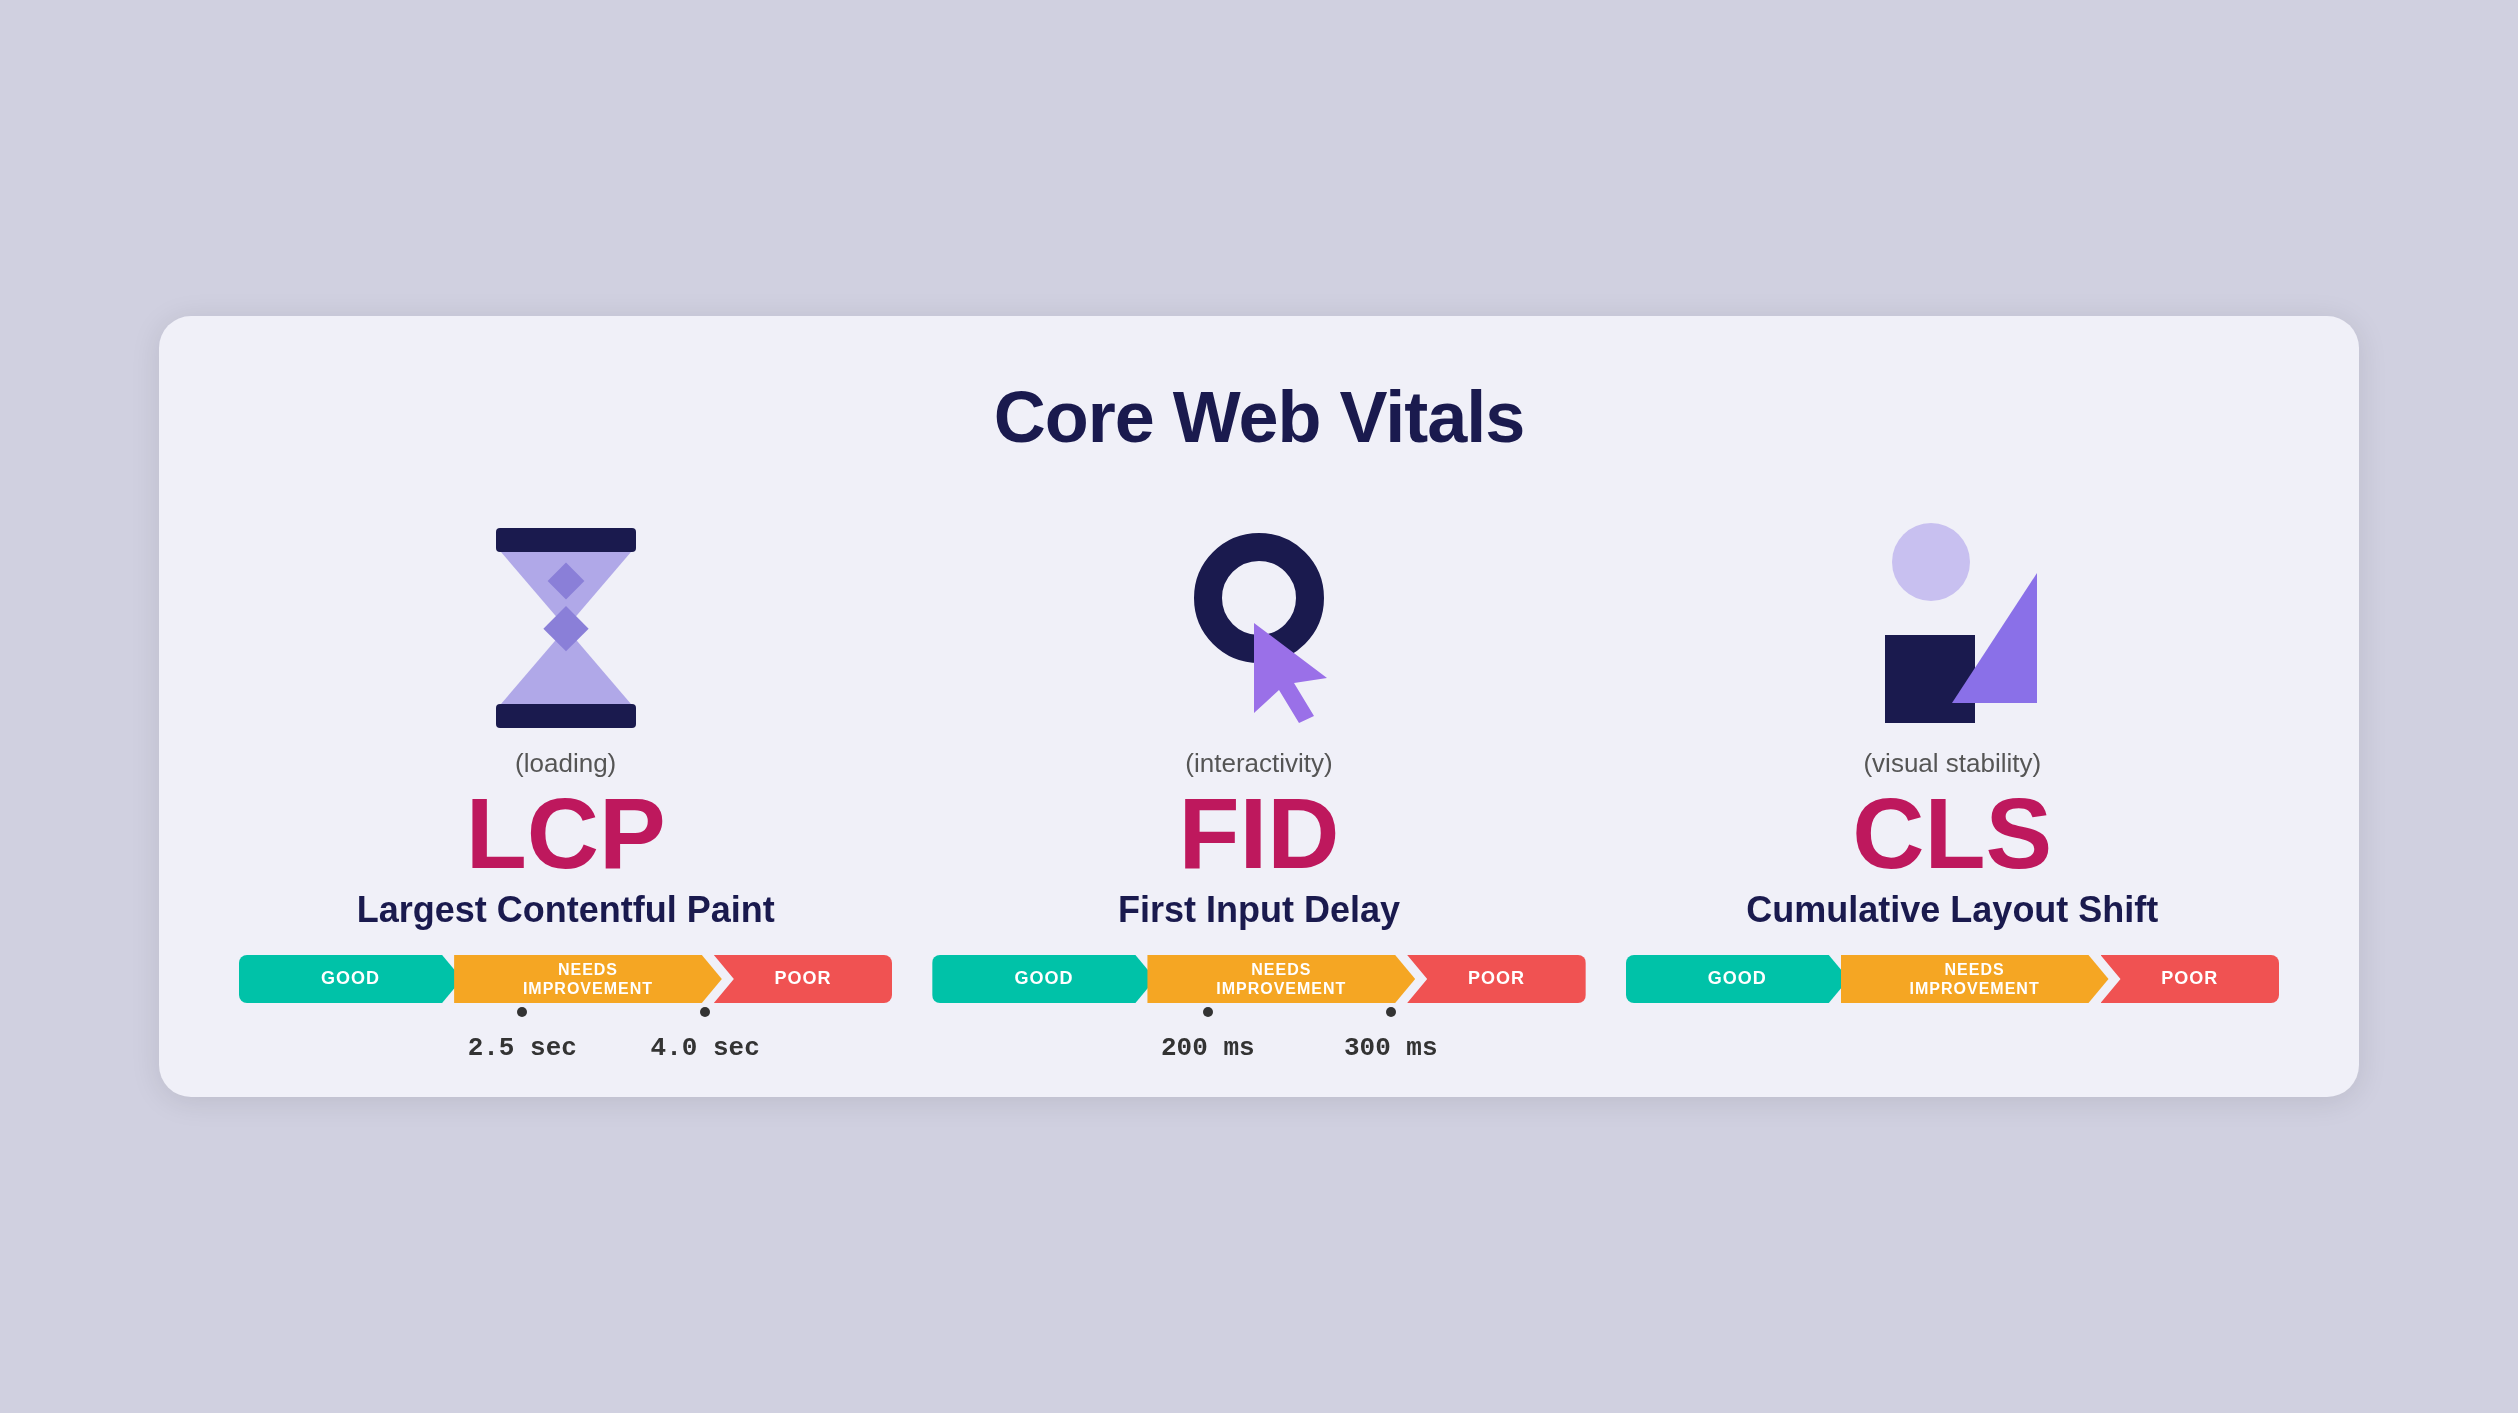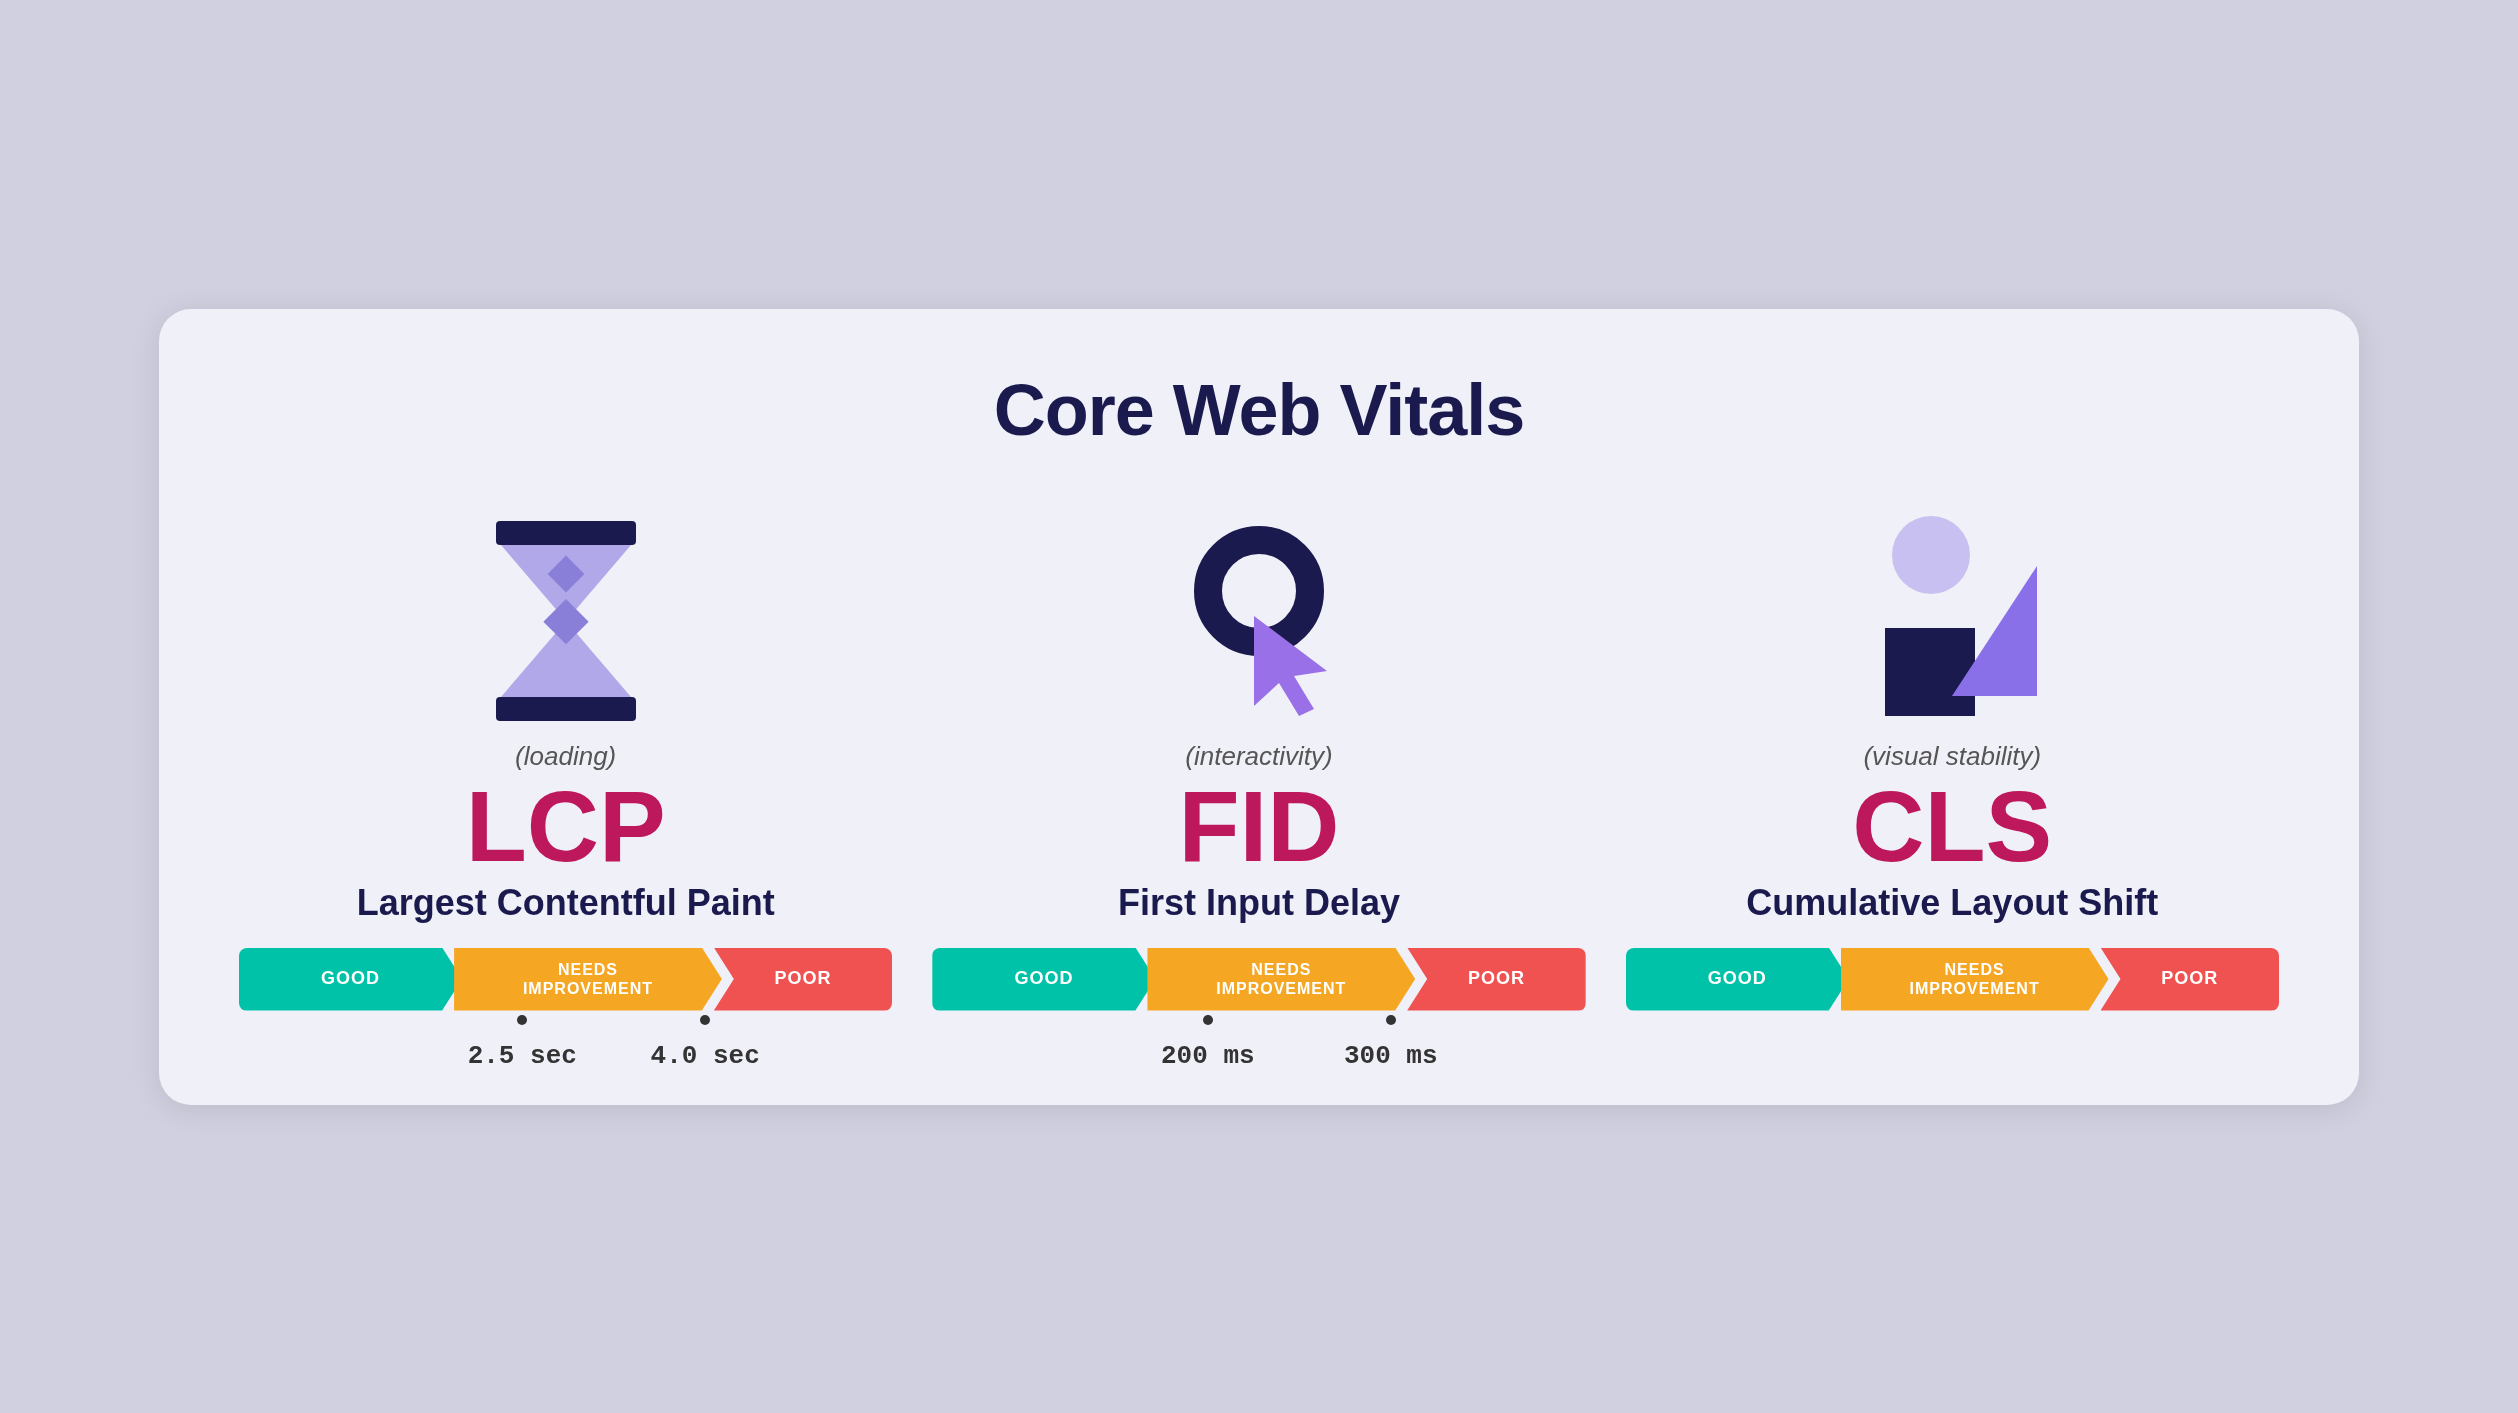--- a/index.html
+++ b/index.html
@@ -80,21 +80,20 @@
       height: 152px;
       display: flex;
       flex-direction: column;
       align-items: center;
       justify-content: center;
     }
     
     .metric-category {
       font-size: 26px;
       color: #555;
-      font-style: italic;
       margin-bottom: 4px;
     }
     .metric-abbr {
       font-size: 100px;
       font-weight: 900;
       color: #be185d;
       line-height: 1;
       margin-bottom: 6px;
     }
     .metric-name {
@@ -106,21 +105,21 @@
     
     .scale-bar-container {
       width: 100%;
       display: flex;
       flex-direction: column;
       align-items: center;
     }
     .scale-bar {
       display: flex;
       width: 100%;
-      height: 63px;
+      height: 48px;
       border-radius: 4px;
       overflow: visible;
       position: relative;
     }
     .bar-segment {
       display: flex;
       align-items: center;
       justify-content: center;
       color: white;
       font-weight: 800;

